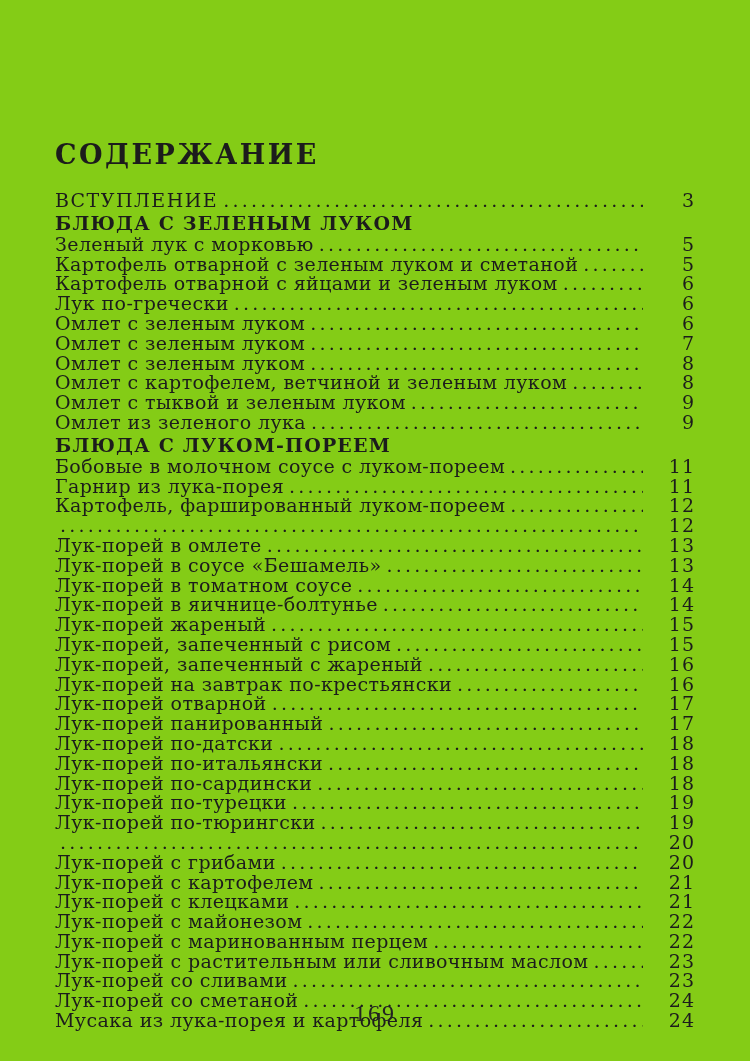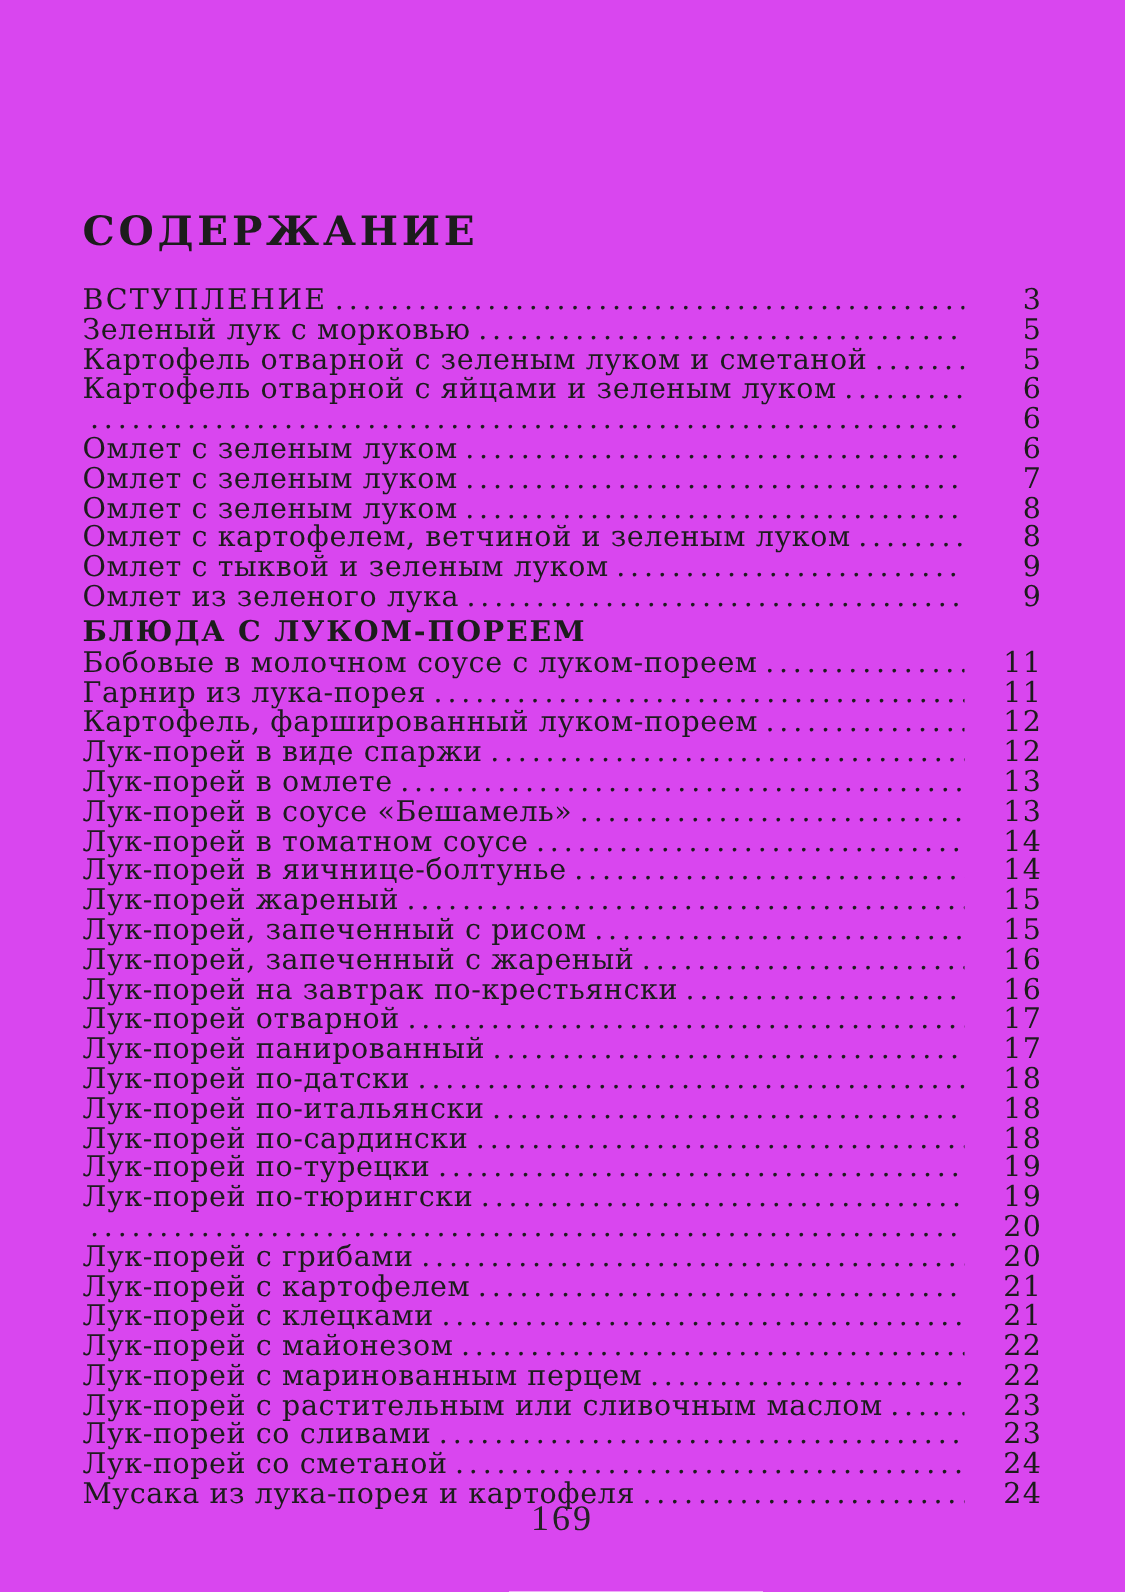--- a/index.html
+++ b/index.html
@@ -4,21 +4,21 @@
 <style>
   html, body {
     margin: 0;
     padding: 0;
     background: #ffffff;
   }
   .page {
     position: relative;
     width: 750px;
     height: 1061px;
-    background: #d946ef;
+    background: #84cc16;
     color: #1c1c1c;
     font-family: "DejaVu Serif", "Liberation Serif", serif;
     box-sizing: border-box;
     padding: 141px 55px 0 55px;
     overflow: hidden;
   }
   .page-title {
     font-size: 27px;
     font-weight: bold;
     letter-spacing: 2.5px;
@@ -83,36 +83,38 @@
 
 <div class="page">
   <h1 class="page-title">СОДЕРЖАНИЕ</h1>
 
   <div class="toc">
       <div class="toc-row caps">
         <span class="toc-label">ВСТУПЛЕНИЕ</span>
         <span class="toc-dots">........................................................................................................................</span>
         <span class="toc-page">3</span>
       </div>
+      <div class="toc-heading">БЛЮДА С ЗЕЛЕНЫМ ЛУКОМ</div>
       <div class="toc-row">
         <span class="toc-label">Зеленый лук с морковью</span>
         <span class="toc-dots">........................................................................................................................</span>
         <span class="toc-page">5</span>
       </div>
       <div class="toc-row">
         <span class="toc-label">Картофель отварной с зеленым луком и сметаной</span>
         <span class="toc-dots">........................................................................................................................</span>
         <span class="toc-page">5</span>
       </div>
       <div class="toc-row">
         <span class="toc-label">Картофель отварной с яйцами и зеленым луком</span>
         <span class="toc-dots">........................................................................................................................</span>
         <span class="toc-page">6</span>
       </div>
       <div class="toc-row">
+        <span class="toc-label">Лук по-гречески</span>
         <span class="toc-dots">........................................................................................................................</span>
         <span class="toc-page">6</span>
       </div>
       <div class="toc-row">
         <span class="toc-label">Омлет с зеленым луком</span>
         <span class="toc-dots">........................................................................................................................</span>
         <span class="toc-page">6</span>
       </div>
       <div class="toc-row">
         <span class="toc-label">Омлет с зеленым луком</span>
@@ -149,21 +151,20 @@
         <span class="toc-label">Гарнир из лука-порея</span>
         <span class="toc-dots">........................................................................................................................</span>
         <span class="toc-page">11</span>
       </div>
       <div class="toc-row">
         <span class="toc-label">Картофель, фаршированный луком-пореем</span>
         <span class="toc-dots">........................................................................................................................</span>
         <span class="toc-page">12</span>
       </div>
       <div class="toc-row">
-        <span class="toc-label">Лук-порей в виде спаржи</span>
         <span class="toc-dots">........................................................................................................................</span>
         <span class="toc-page">12</span>
       </div>
       <div class="toc-row">
         <span class="toc-label">Лук-порей в омлете</span>
         <span class="toc-dots">........................................................................................................................</span>
         <span class="toc-page">13</span>
       </div>
       <div class="toc-row">
         <span class="toc-label">Лук-порей в соусе «Бешамель»</span>

